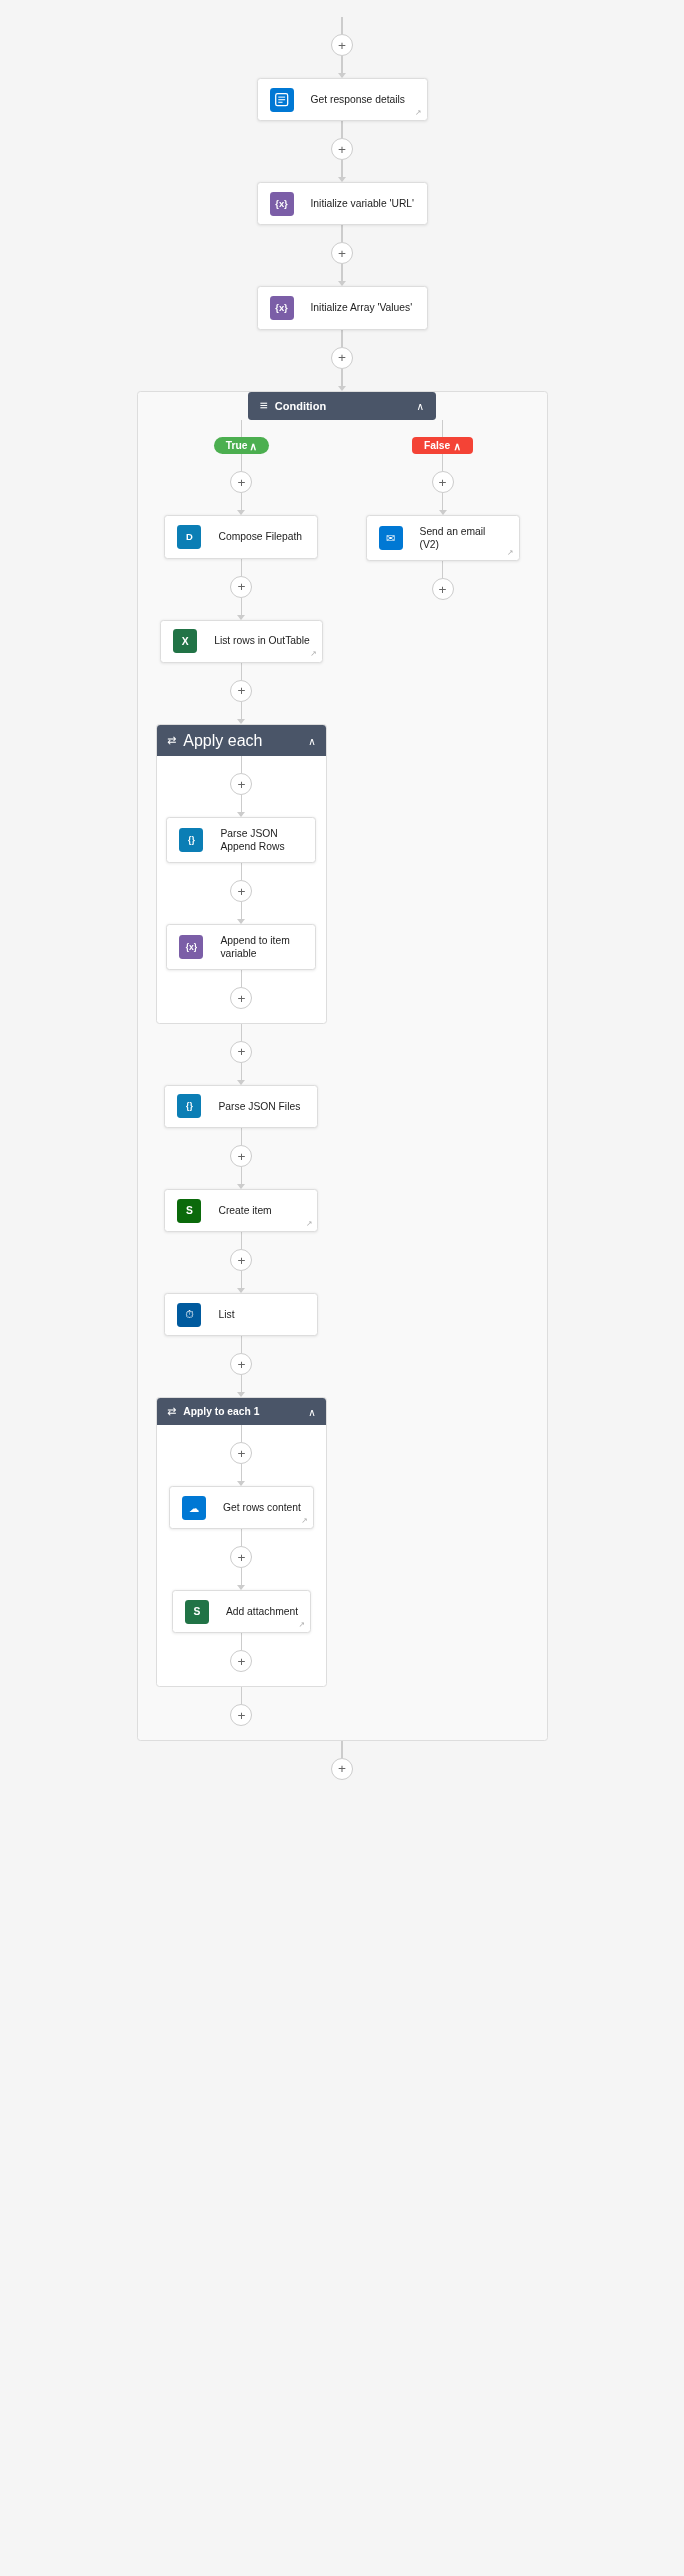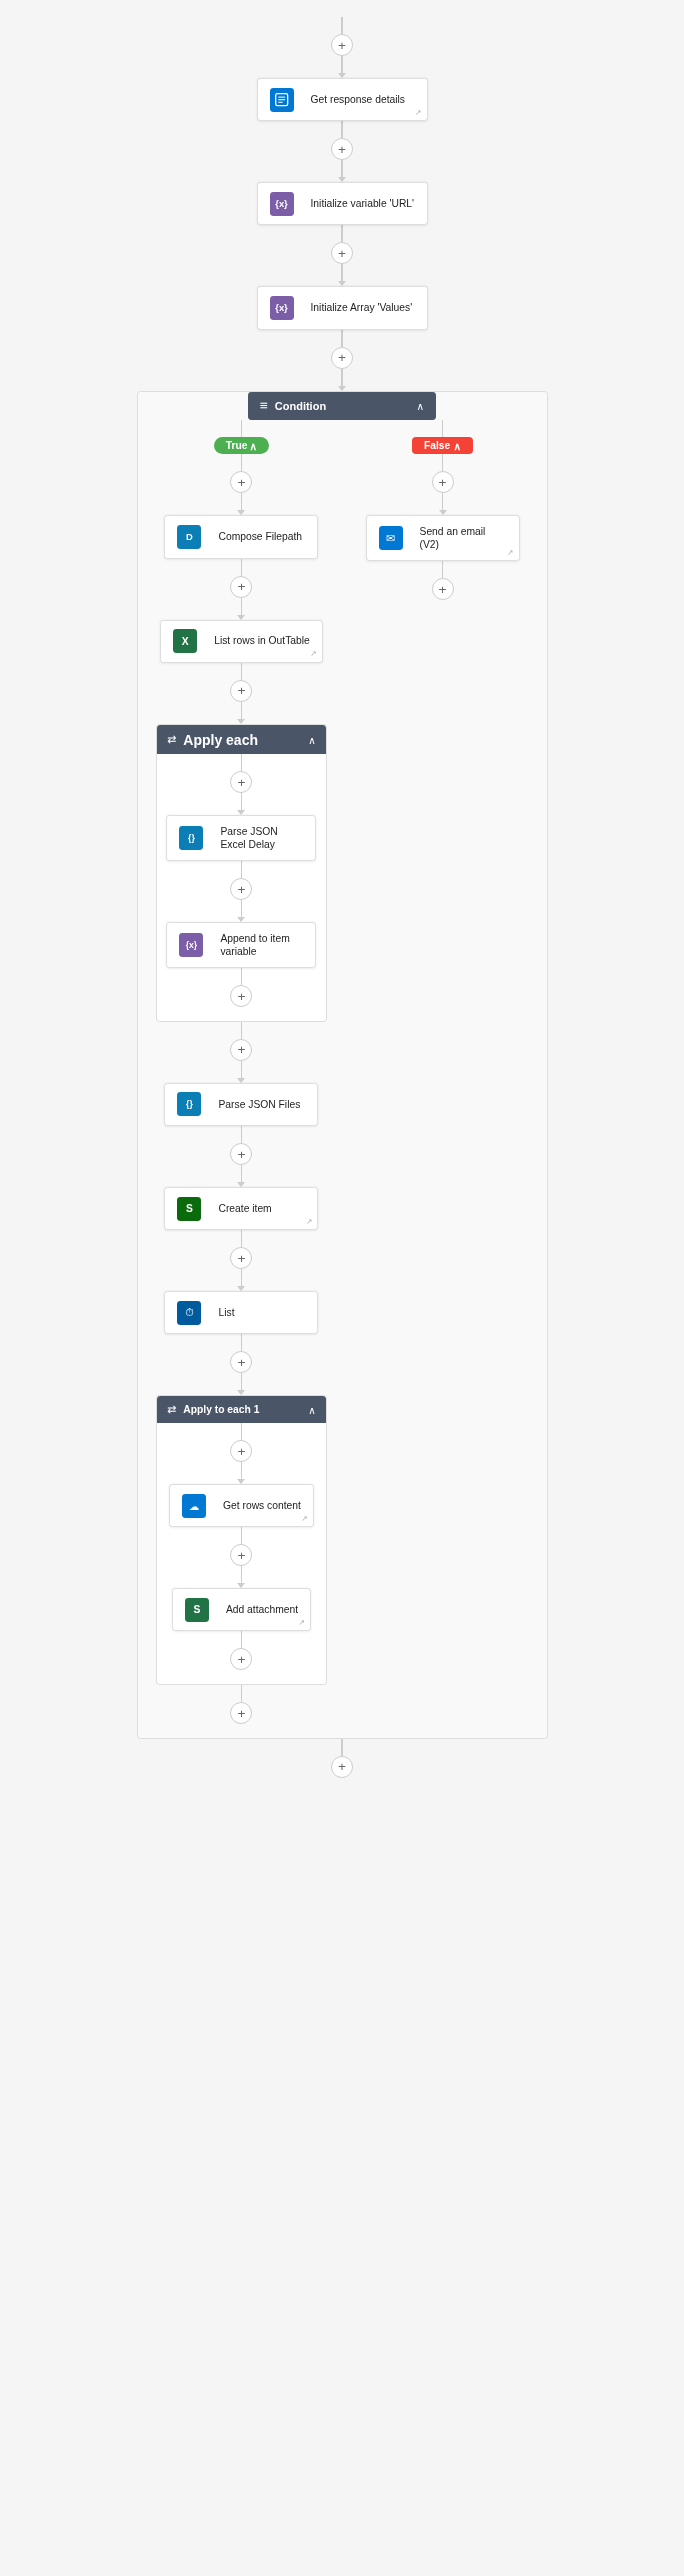--- a/index.html
+++ b/index.html
@@ -324,34 +324,34 @@
         </div>
 
         <div class="vline"></div>
         <div class="plus-btn">+</div>
         <div class="vline"></div>
         <div class="arrow-down"></div>
 
         <div class="loop-container" style="width:171px;">
           <div class="loop-header">
             <span style="font-size:11px;">⇄</span>
-            <span style="font-size:14px; font-weight:700;">Apply each</span>
+            <span style="font-size:16px; font-weight:400;">Apply each</span>
             <span class="chevron">∧</span>
           </div>
           <div class="loop-body">
             <div class="vline"></div>
             <div class="plus-btn">+</div>
             <div class="vline"></div>
             <div class="arrow-down"></div>
 
             <div class="action-card" style="min-width:137px; max-width:150px;">
               <div class="icon-box icon-data">
                 <span style="font-size:8.6px; font-weight:bold; color:white;">{}</span>
               </div>
-              <span class="card-label">Parse JSON Excel Delay</span>
+              <span class="card-label">Parse JSON Append Rows</span>
             </div>
 
             <div class="vline"></div>
             <div class="plus-btn">+</div>
             <div class="vline"></div>
             <div class="arrow-down"></div>
 
             <div class="action-card" style="min-width:137px; max-width:150px;">
               <div class="icon-box icon-variable">
                 <span style="font-size:8.6px; font-weight:bold; color:white;">{x}</span>

